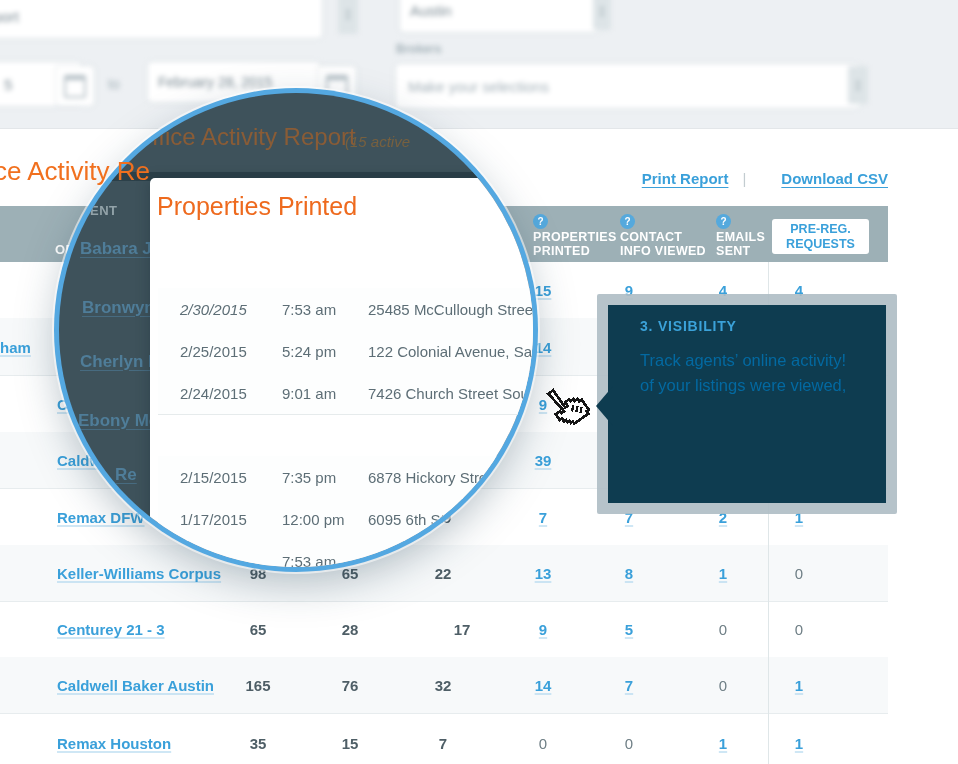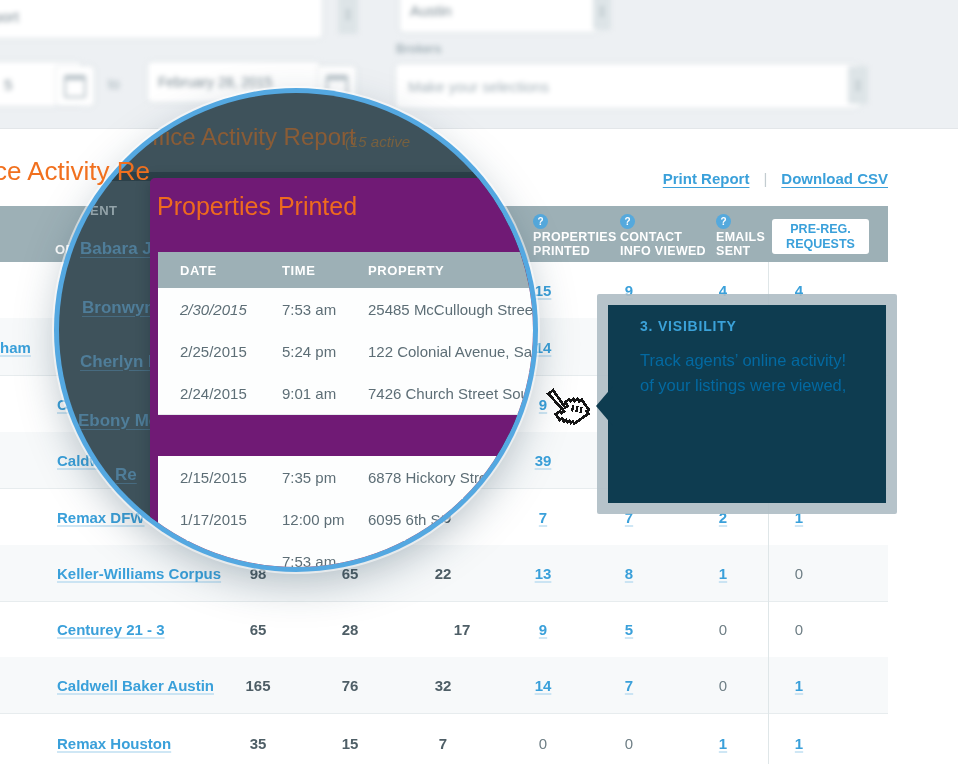--- a/index.html
+++ b/index.html
@@ -16,21 +16,21 @@
           align-items:center;justify-content:center;color:#9fadb3;font-size:7px;line-height:7px;}
   .f-label{position:absolute;color:#a3b1b8;font-size:12px;font-weight:bold;}
   .calbox{position:absolute;background:#fff;border-radius:3px;box-shadow:0 0 0 1px rgba(160,175,182,.3);
           display:flex;align-items:center;justify-content:center;}
   .calglyph{width:18px;height:16px;border:2px solid #b4bfc5;border-top:5px solid #b4bfc5;border-radius:2px;}
 
   
   .page-title{position:absolute;left:-46px;top:156px;width:196px;color:#f1701e;font-size:26px;
               white-space:nowrap;overflow:hidden;z-index:6;}
   .toplinks{position:absolute;top:170px;right:70px;z-index:2;font-size:15px;font-weight:bold;white-space:nowrap;}
-  .toplinks a{color:#3aa0da;text-decoration:underline;text-underline-offset:3px;cursor:pointer;}
+  .toplinks a{color:#3aa0da;text-decoration:underline;text-underline-offset:3px;cursor:pointer;margin-left:21px;}
   .toplinks .sep{color:#c3ccd0;margin:0 14px;font-weight:400;}
 
   
   .tbl-head{position:absolute;left:0;top:206px;width:888px;height:56px;background:#9db0b6;z-index:1;}
   .office-h{position:absolute;left:55px;top:36px;color:#fff;font-size:13px;font-weight:bold;letter-spacing:.5px;}
   .colhead{position:absolute;top:24px;color:#fff;font-size:12.5px;font-weight:bold;line-height:14px;letter-spacing:.3px;}
   .qicon{position:absolute;top:8px;width:15px;height:15px;border-radius:50%;background:#55a9dd;color:#fff;
          font-size:10px;font-weight:bold;text-align:center;line-height:15px;}
   .prereg{position:absolute;left:772px;top:13px;width:97px;height:35px;background:#fff;border-radius:3px;
           color:#3aa0da;font-size:12.5px;font-weight:bold;text-align:center;line-height:15px;
@@ -51,21 +51,21 @@
         background:#3e525b;overflow:hidden;z-index:5;
         box-shadow:0 0 0 5px #54a8e1,0 0 0 7px rgba(255,255,255,.55),0 14px 44px rgba(30,60,80,.35);}
   .lens .darkstrip{position:absolute;left:0;top:79px;width:100%;height:9px;background:#2c4049;}
   .lens .dim-title{position:absolute;left:93px;top:30px;color:#8a5c36;font-size:24px;white-space:nowrap;}
   .lens .dim-sub{position:absolute;left:286px;top:40px;color:#77603f;font-size:15px;font-style:italic;white-space:nowrap;}
   .lens .dim-agent{position:absolute;color:#4f7d99;font-size:17px;font-weight:bold;text-decoration:underline;
                    text-decoration-color:rgba(79,125,153,.6);text-underline-offset:3px;white-space:nowrap;}
   .lens .dim-hdr{position:absolute;left:31px;top:110px;color:#93a3a9;font-size:13px;font-weight:bold;letter-spacing:.5px;}
 
   
-  .popup{position:absolute;left:91px;top:85px;width:470px;height:420px;background:#701a75;border-radius:5px;
+  .popup{position:absolute;left:91px;top:85px;width:470px;height:420px;background:#ffffff;border-radius:5px;
          box-shadow:0 2px 14px rgba(20,40,50,.35);}
   .popup-title{position:absolute;left:7px;top:14px;color:#ee6a1e;font-size:25px;white-space:nowrap;}
   .p-head{position:absolute;left:8px;top:74px;width:462px;height:36px;background:#9db0b6;}
   .p-col{position:absolute;top:11px;color:#fff;font-size:13px;font-weight:bold;letter-spacing:.6px;}
   .p-row{position:absolute;left:8px;width:462px;height:42px;border-bottom:1px solid #e6ebec;background:#fdfefe;}
   .p-cell{position:absolute;top:50%;transform:translateY(-50%);font-size:15px;color:#5d6e76;white-space:nowrap;}
 
   
   .tip-outer{position:absolute;left:597px;top:294px;width:300px;height:220px;background:rgba(174,189,196,.9);
              border-radius:2px;z-index:8;}
@@ -231,25 +231,20 @@
     <div class="dim-hdr">ENT</div>
 
     <div class="dim-agent" style="left:21px;top:146px;">Babara Ja</div>
     <div class="dim-agent" style="left:23px;top:205px;">Bronwyn</div>
     <div class="dim-agent" style="left:21px;top:259px;">Cherlyn P</div>
     <div class="dim-agent" style="left:19px;top:318px;">Ebony Me</div>
     <div class="dim-agent" style="left:56px;top:372px;">Re</div>
 
     <div class="popup">
       <div class="popup-title">Properties Printed</div>
-      <div class="p-head">
-        <span class="p-col" style="left:22px;">DATE</span>
-        <span class="p-col" style="left:124px;">TIME</span>
-        <span class="p-col" style="left:210px;">PROPERTY</span>
-      </div>
 
       <div class="p-row" style="top:110px;">
         <span class="p-cell" style="left:22px;font-style:italic;">2/30/2015</span>
         <span class="p-cell" style="left:124px;">7:53 am</span>
         <span class="p-cell" style="left:210px;">25485 McCullough Street La</span>
       </div>
       <div class="p-row" style="top:152px;">
         <span class="p-cell" style="left:22px;">2/25/2015</span>
         <span class="p-cell" style="left:124px;">5:24 pm</span>
         <span class="p-cell" style="left:210px;">122 Colonial Avenue, San An</span>

